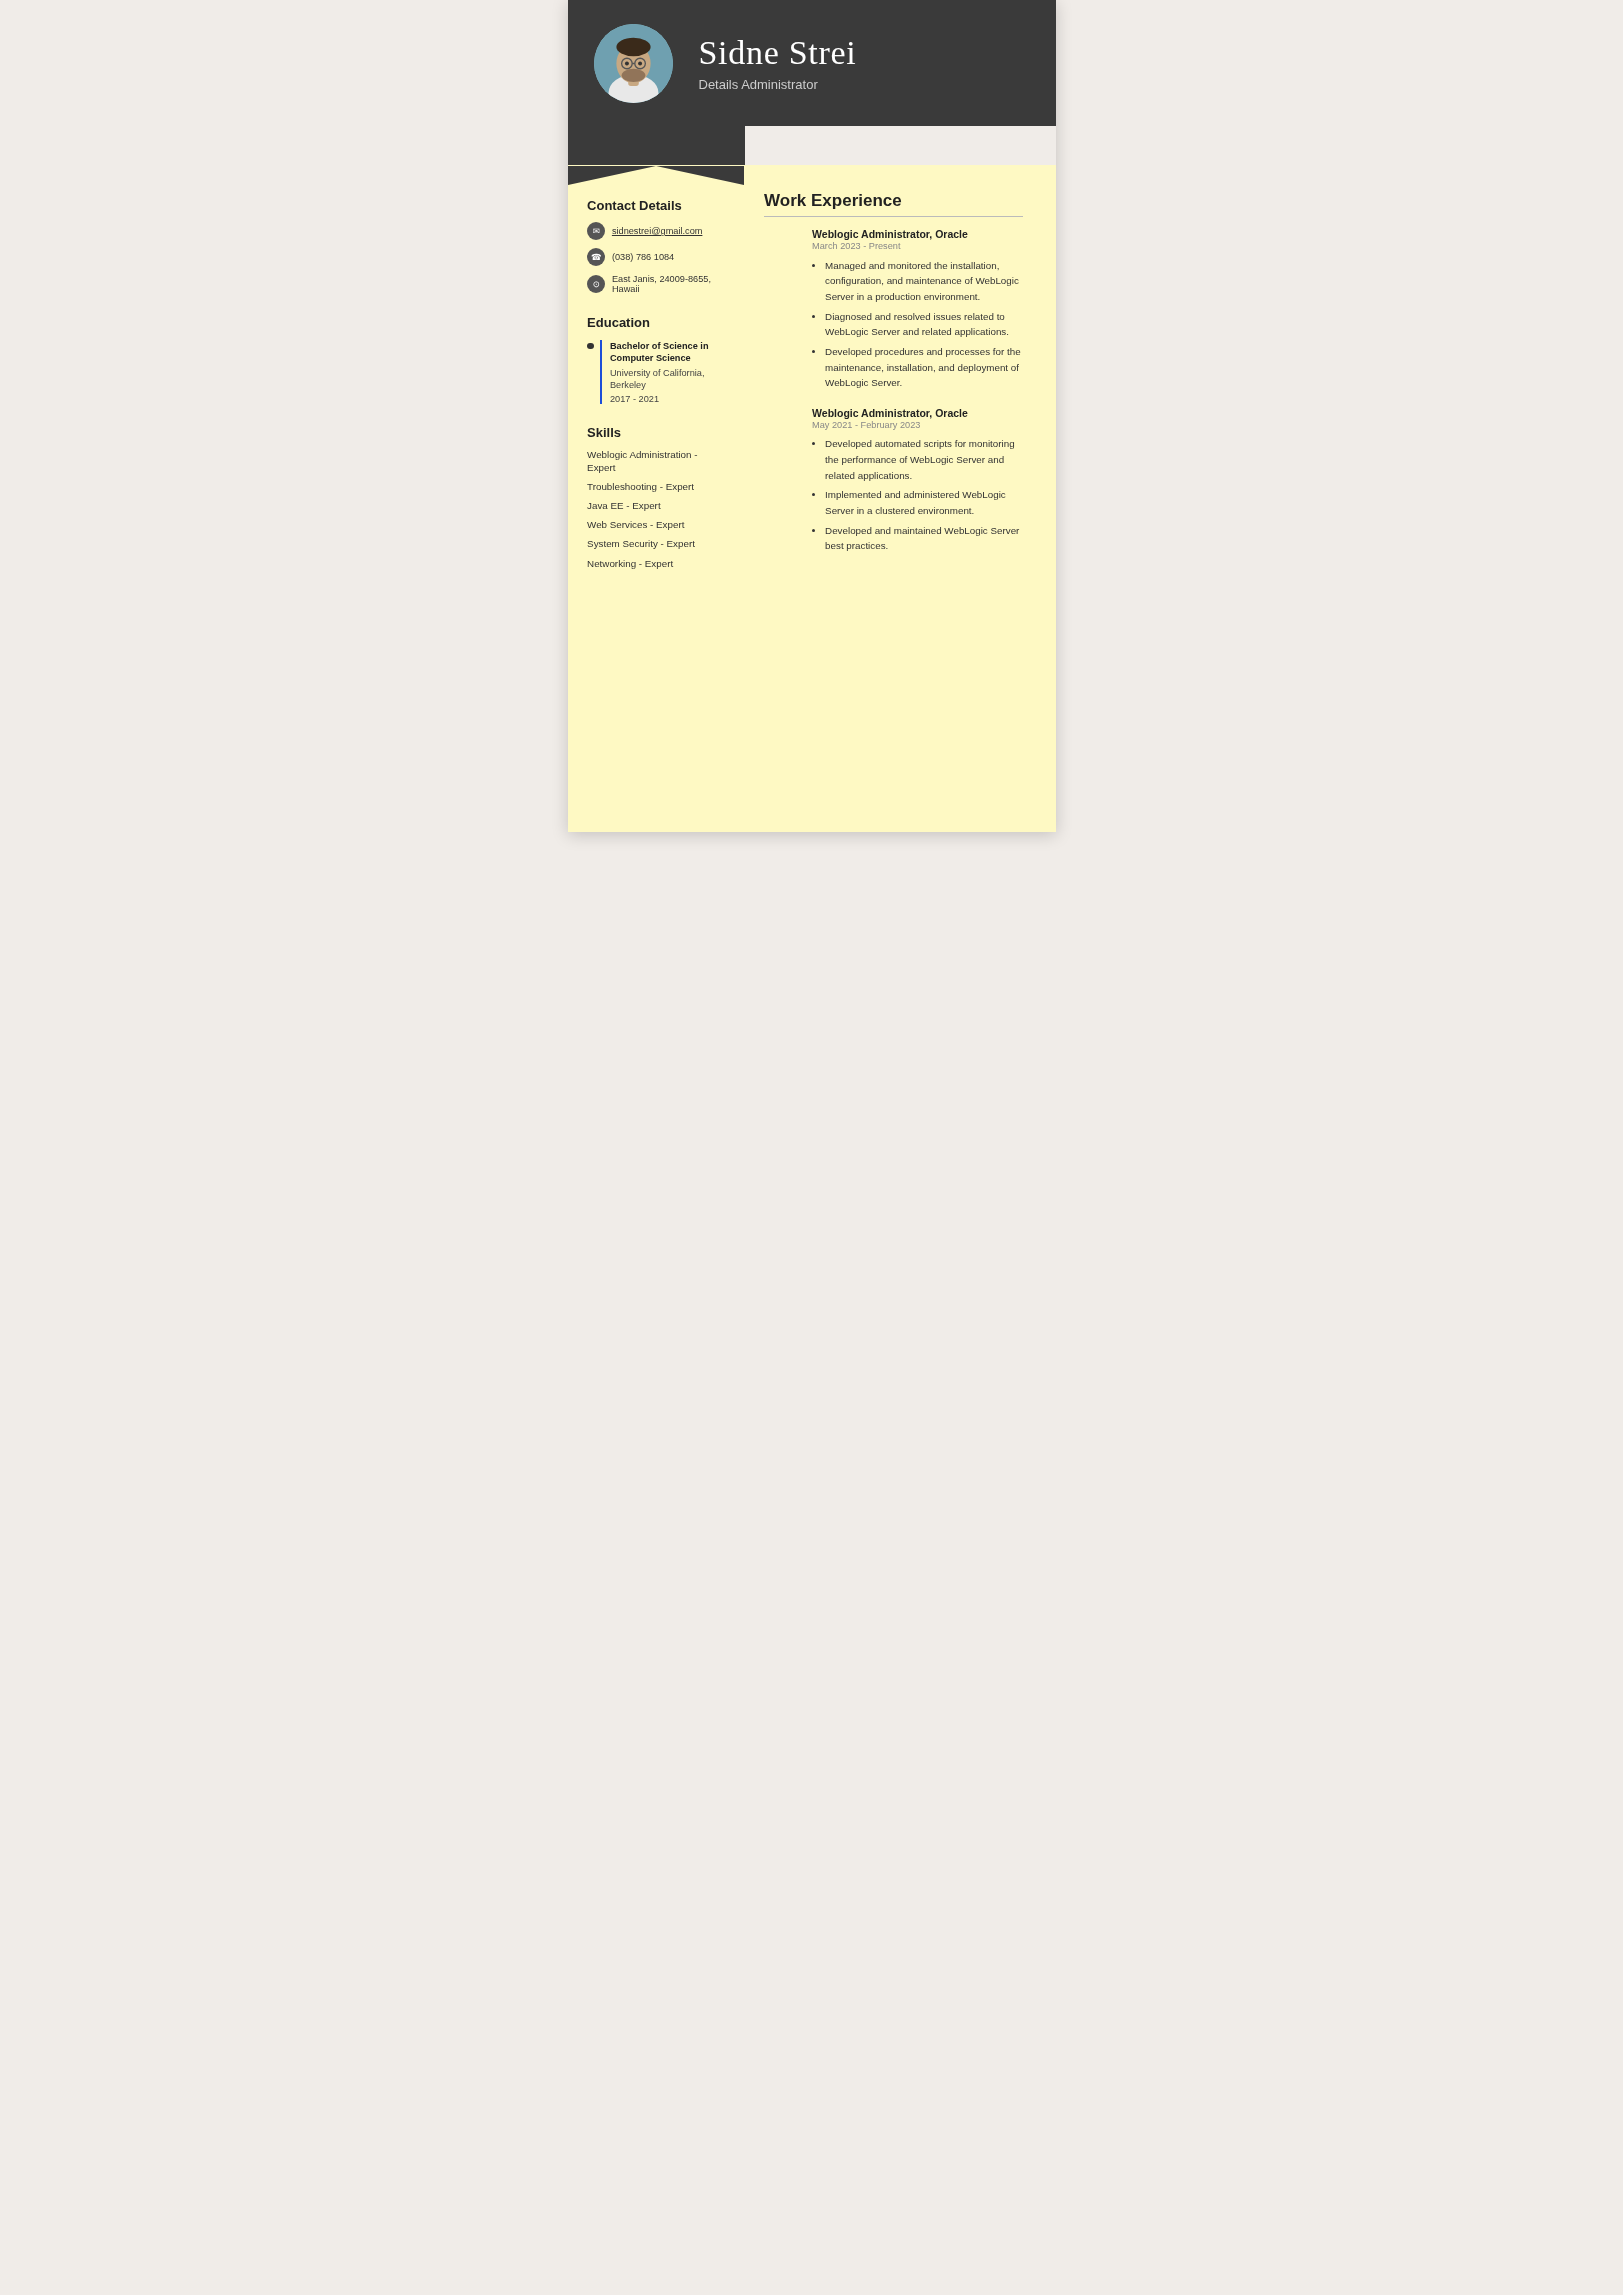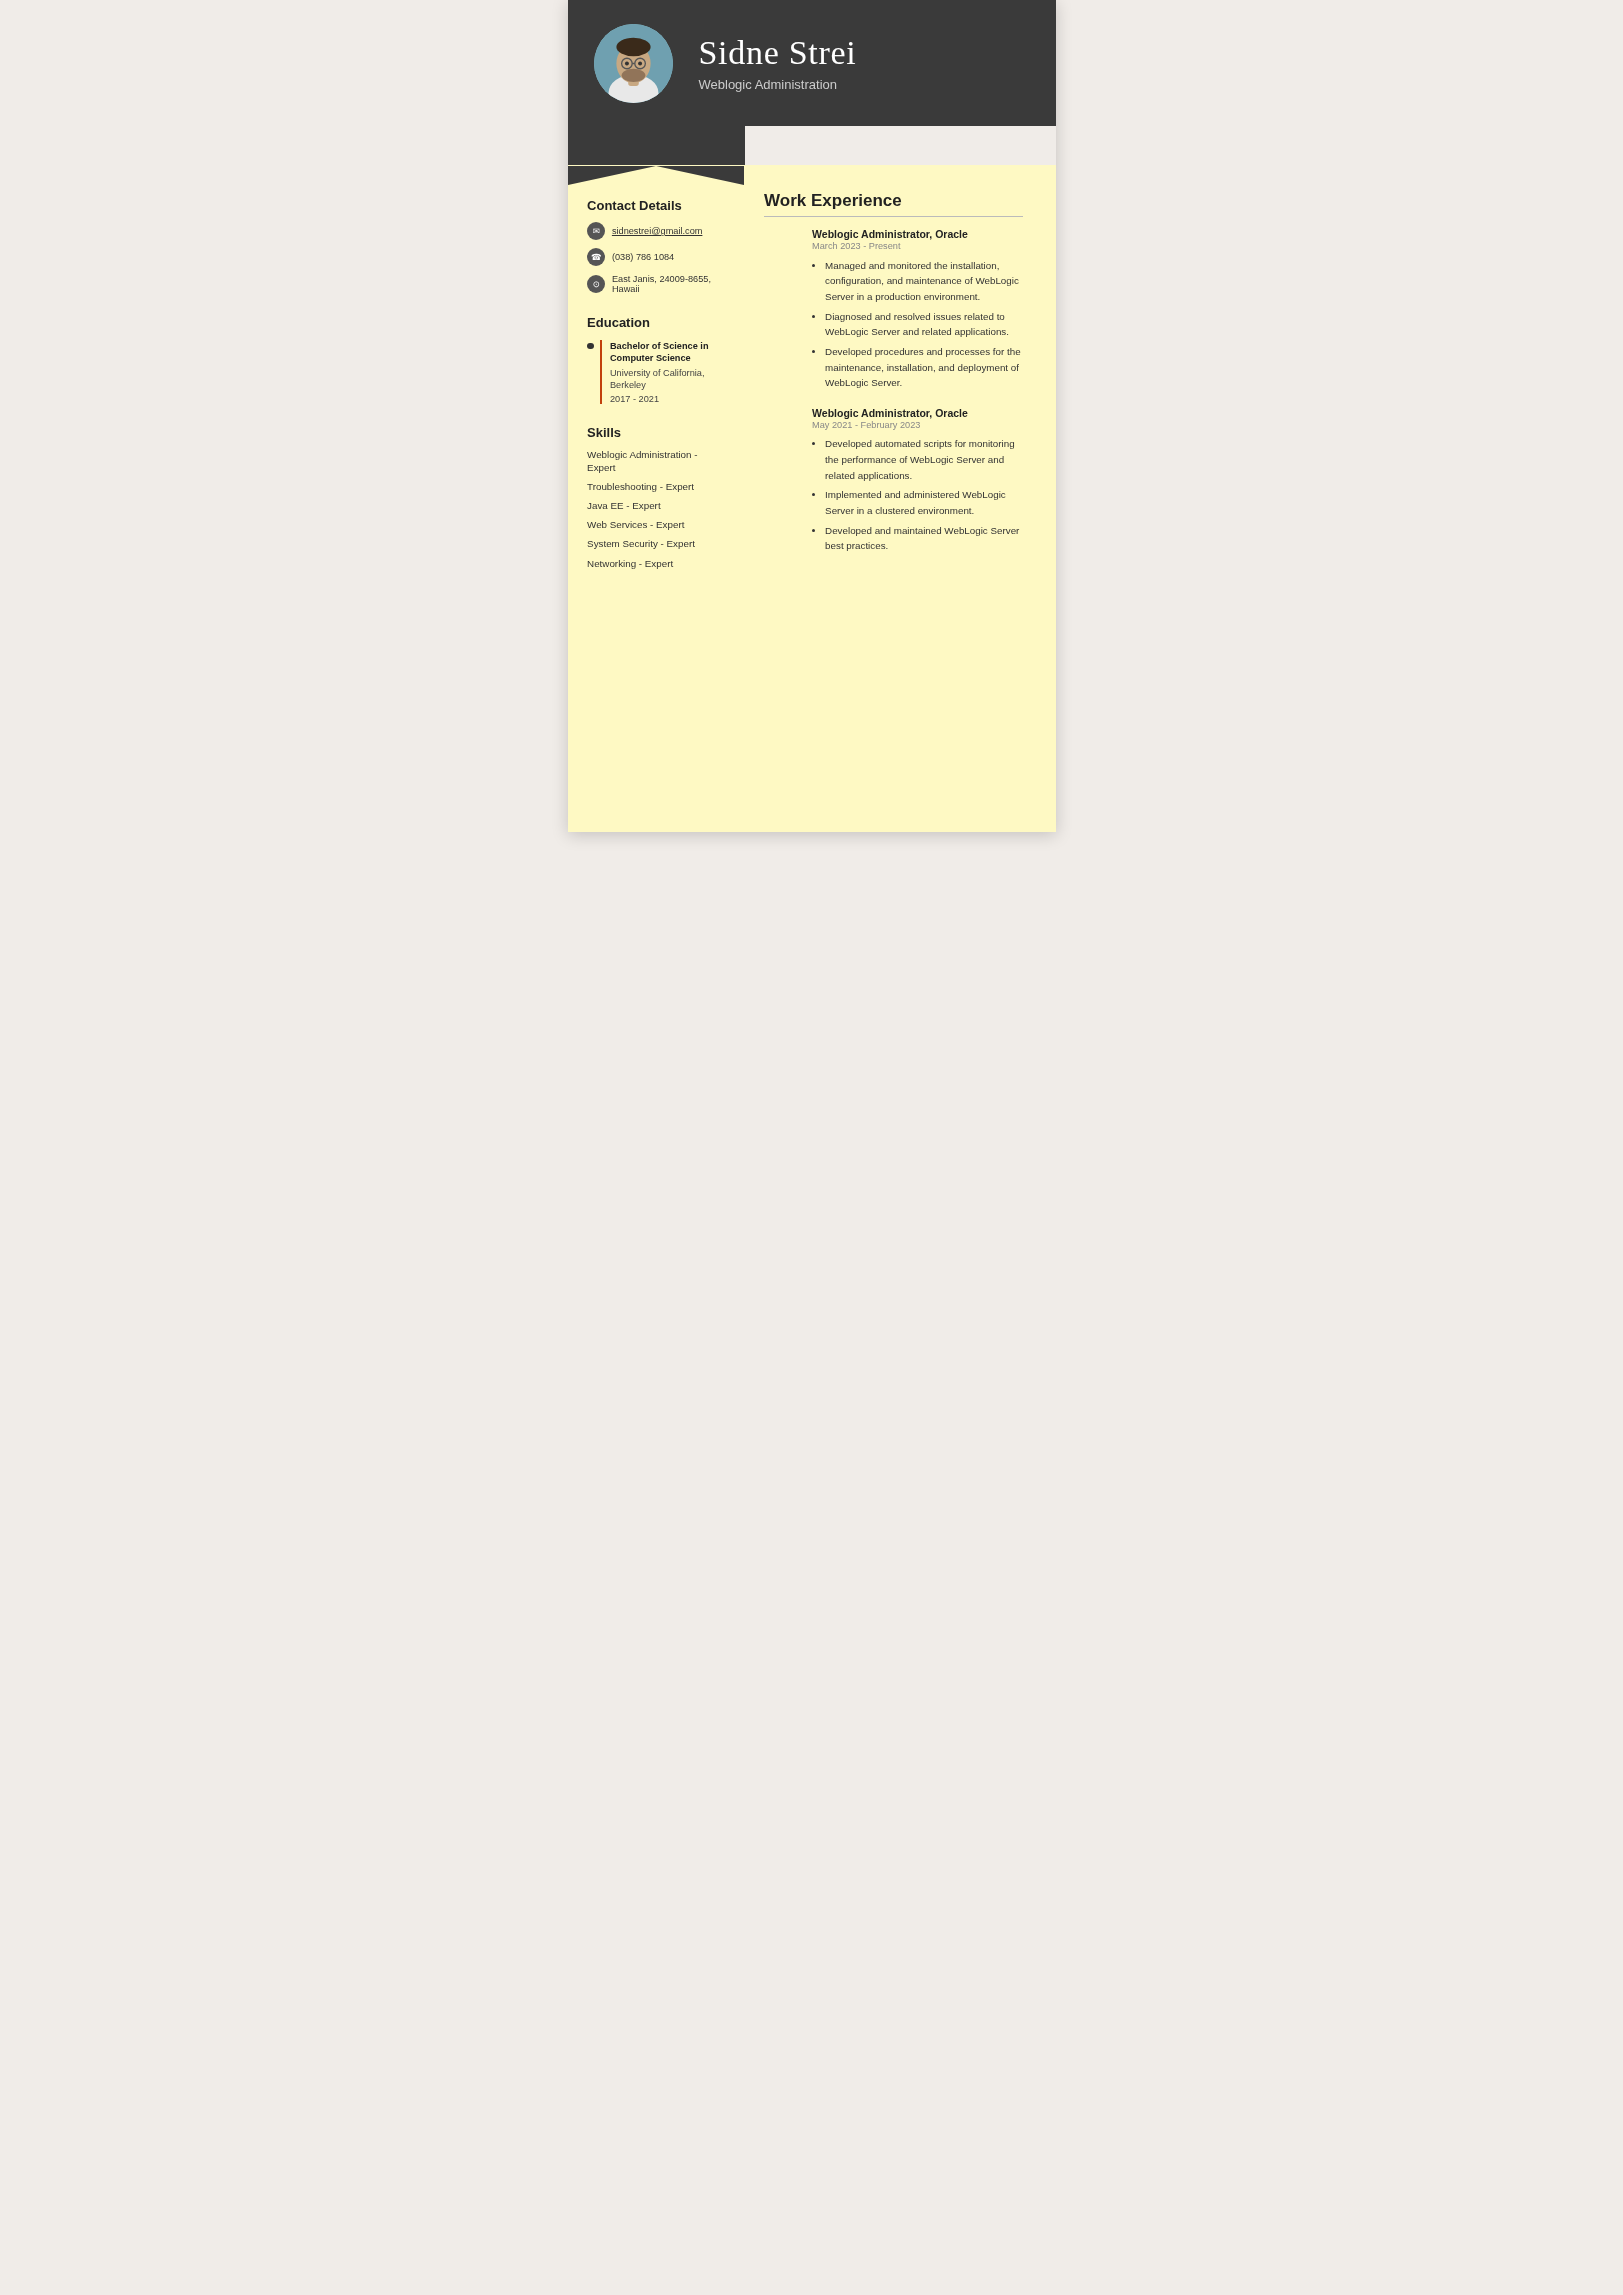--- a/index.html
+++ b/index.html
@@ -144,21 +144,21 @@
     }
     .edu-bullet {
       width: 6.5px;
       height: 6.5px;
       border-radius: 50%;
       background: #333;
       margin-top: 3.3px;
       flex-shrink: 0;
     }
     .edu-content {
-      border-left: 2px solid #c2410c;
+      border-left: 2px solid #1d4ed8;
       padding-left: 7.9px;
       font-family: Arial, sans-serif;
       font-size: 9.2px;
       color: #333;
     }
     .edu-degree {
       font-weight: 700;
       color: #222;
       font-size: 9.2px;
       line-height: 1.4;
@@ -266,21 +266,21 @@
         <line x1="58" y1="60" x2="62" y2="60" stroke="#555" stroke-width="2"></line>
 
         <ellipse cx="60" cy="78" rx="18" ry="10" fill="#5a4030" opacity="0.5"></ellipse>
 
         <circle cx="50" cy="60" r="3" fill="#333"></circle>
         <circle cx="70" cy="60" r="3" fill="#333"></circle>
       </svg>
     </div>
     <div class="header-text">
       <div class="header-name">Sidne Strei</div>
-      <div class="header-title">Weblogic Administration</div>
+      <div class="header-title">Details Administrator</div>
     </div>
   </div>
 
   <div class="chevron-area">
     <div class="chevron-left"></div>
     <div class="chevron-right"></div>
   </div>
 
   <div class="body-area">
 

